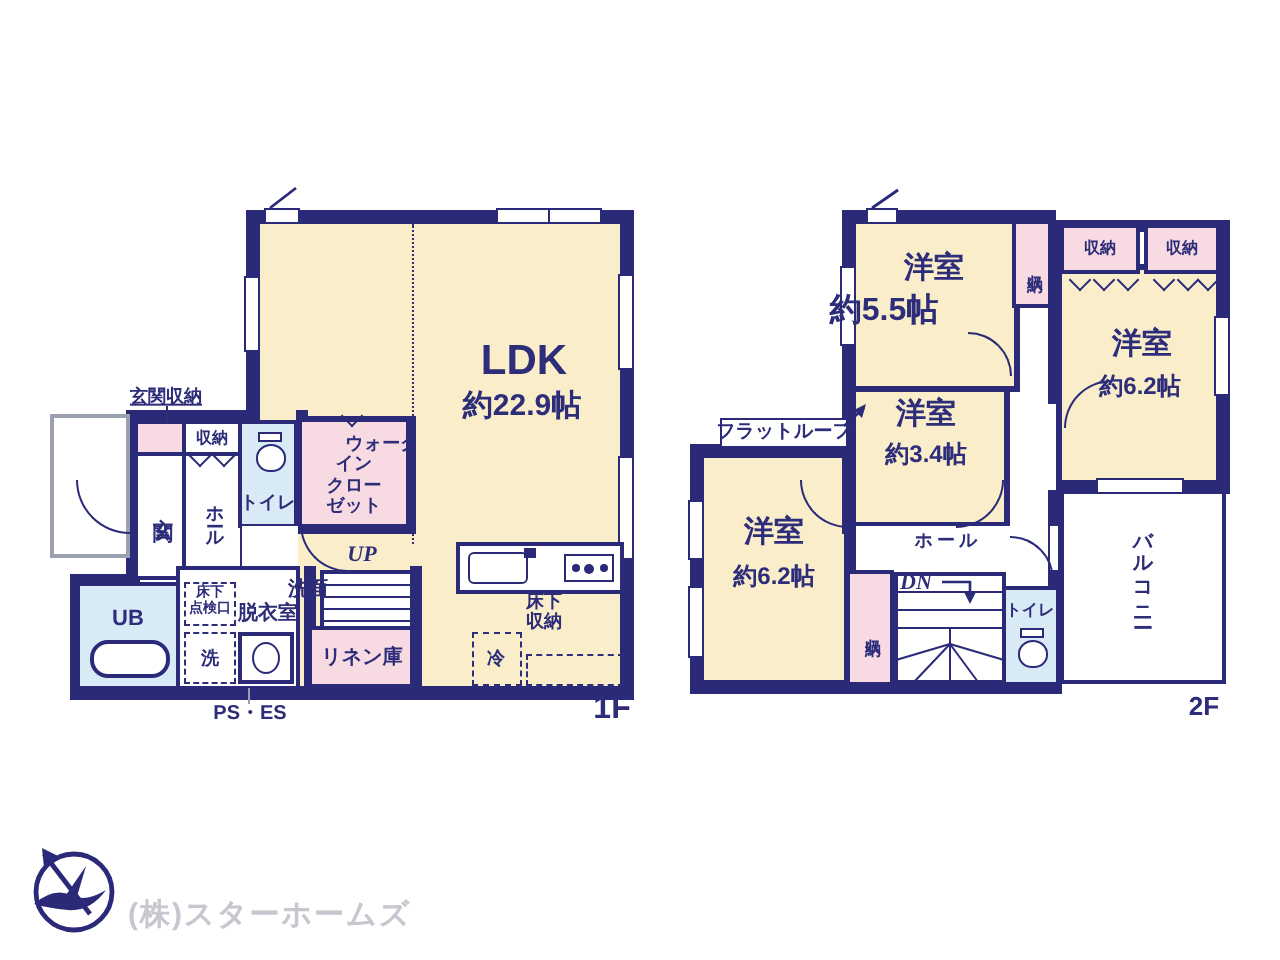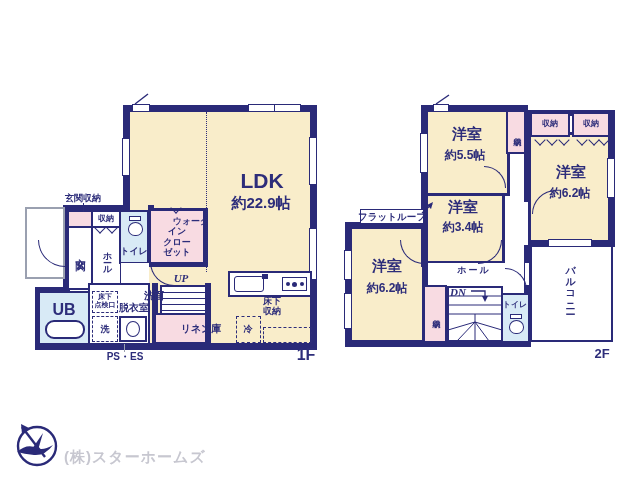--- a/index.html
+++ b/index.html
@@ -112,42 +112,42 @@
 
     <div class="chev" style="left:96px;top:224px;"></div>
     <div class="chev" style="left:108px;top:224px;"></div>
     <div class="chev" style="left:172px;top:204px;"></div>
 
     <div class="abs" style="left:83px;top:203px;width:1px;height:9px;background:var(--ink);"></div>
     <div class="abs" style="left:124px;top:344px;width:1px;height:8px;background:var(--porch);"></div>
 
     <div class="lbl" style="left:262px;top:181px;font-size:21px;">LDK</div>
     <div class="lbl" style="left:261px;top:203px;font-size:15px;">約22.9帖</div>
-    <div class="lbl" style="left:83px;top:198px;font-size:9px;">玄関収納</div>
+    <div class="lbl" style="left:83px;top:198px;font-size:9px;text-decoration:underline;">玄関収納</div>
     <div class="lbl" style="left:106px;top:219px;font-size:8px;">収納</div>
     <div class="vlbl" style="left:80px;top:253px;font-size:10px;">玄関</div>
     <div class="vlbl" style="left:107px;top:258px;font-size:9px;letter-spacing:1px;">ホール</div>
     <div class="lbl" style="left:134px;top:251px;font-size:9px;">トイレ</div>
     <div class="lbl" style="left:177px;top:237px;font-size:9px;">
       <span style="display:block;margin-left:28px;">ウォーク</span>
       <span style="display:block;">イン</span>
       <span style="display:block;">クロー</span>
       <span style="display:block;">ゼット</span>
     </div>
-    <div class="lbl" style="left:64px;top:310px;font-size:16px;">UB</div>
+    <div class="lbl" style="left:64px;top:310px;font-size:11px;">UB</div>
     <div class="lbl" style="left:105px;top:301px;font-size:7px;">
       <span style="display:block;">床下</span>
       <span style="display:block;">点検口</span>
     </div>
     <div class="lbl" style="left:134px;top:301px;font-size:10px;">
       <span style="display:block;padding-left:40px;">洗面</span>
       <span style="display:block;">脱衣室</span>
     </div>
     <div class="lbl" style="left:105px;top:329px;font-size:9px;">洗</div>
-    <div class="lbl" style="left:181px;top:329px;font-size:10px;margin-left:20px;">リネン庫</div>
+    <div class="lbl" style="left:181px;top:329px;font-size:10px;">リネン庫</div>
     <div class="lbl updn" style="left:181px;top:278px;font-size:11px;">UP</div>
     <div class="lbl" style="left:125px;top:357px;font-size:10px;">PS・ES</div>
     <div class="lbl" style="left:272px;top:306px;font-size:9px;">
       <span style="display:block;">床下</span>
       <span style="display:block;">収納</span>
     </div>
     <div class="lbl" style="left:248px;top:329px;font-size:9px;">冷</div>
     <div class="lbl" style="left:306px;top:355px;font-size:16px;">1F</div>
   </section>
 
@@ -221,21 +221,21 @@
     <div class="arc" style="left:400px;top:240px;width:24px;height:24px;border-left:1.3px solid var(--wall);border-bottom:1.3px solid var(--wall);border-bottom-left-radius:100%;"></div>
     <div class="arc" style="left:505px;top:268px;width:22px;height:22px;border-right:1.3px solid var(--wall);border-top:1.3px solid var(--wall);border-top-right-radius:100%;"></div>
 
     <div class="abs" style="left:360px;top:209px;width:64px;height:15px;background:#fff;border:1px solid var(--wall);"></div>
     <svg class="abs" style="left:420px;top:200px;" width="16" height="16">
         <line x1="2" y1="13" x2="12" y2="4" stroke="#2a2a78" stroke-width="1.3"></line>
         <polygon points="13,2 7,5 11,9" fill="#2a2a78"></polygon>
       </svg>
 
     <div class="lbl" style="left:467px;top:134px;font-size:15px;">洋室</div>
-    <div class="lbl" style="left:465px;top:156px;font-size:12px;">約5.5帖</div>
+    <div class="lbl" style="left:442px;top:156px;font-size:16px;">約5.5帖</div>
     <div class="vlbl" style="left:516px;top:132px;font-size:8px;letter-spacing:1px;">収納</div>
     <div class="lbl" style="left:550px;top:124px;font-size:8px;">収納</div>
     <div class="lbl" style="left:591px;top:124px;font-size:8px;">収納</div>
     <div class="lbl" style="left:571px;top:172px;font-size:15px;">洋室</div>
     <div class="lbl" style="left:570px;top:194px;font-size:12px;">約6.2帖</div>
     <div class="lbl" style="left:463px;top:207px;font-size:15px;">洋室</div>
     <div class="lbl" style="left:463px;top:228px;font-size:12px;">約3.4帖</div>
     <div class="lbl" style="left:392px;top:217px;font-size:9.5px;">フラットルーフ</div>
     <div class="lbl" style="left:387px;top:266px;font-size:15px;">洋室</div>
     <div class="lbl" style="left:387px;top:289px;font-size:12px;">約6.2帖</div>

